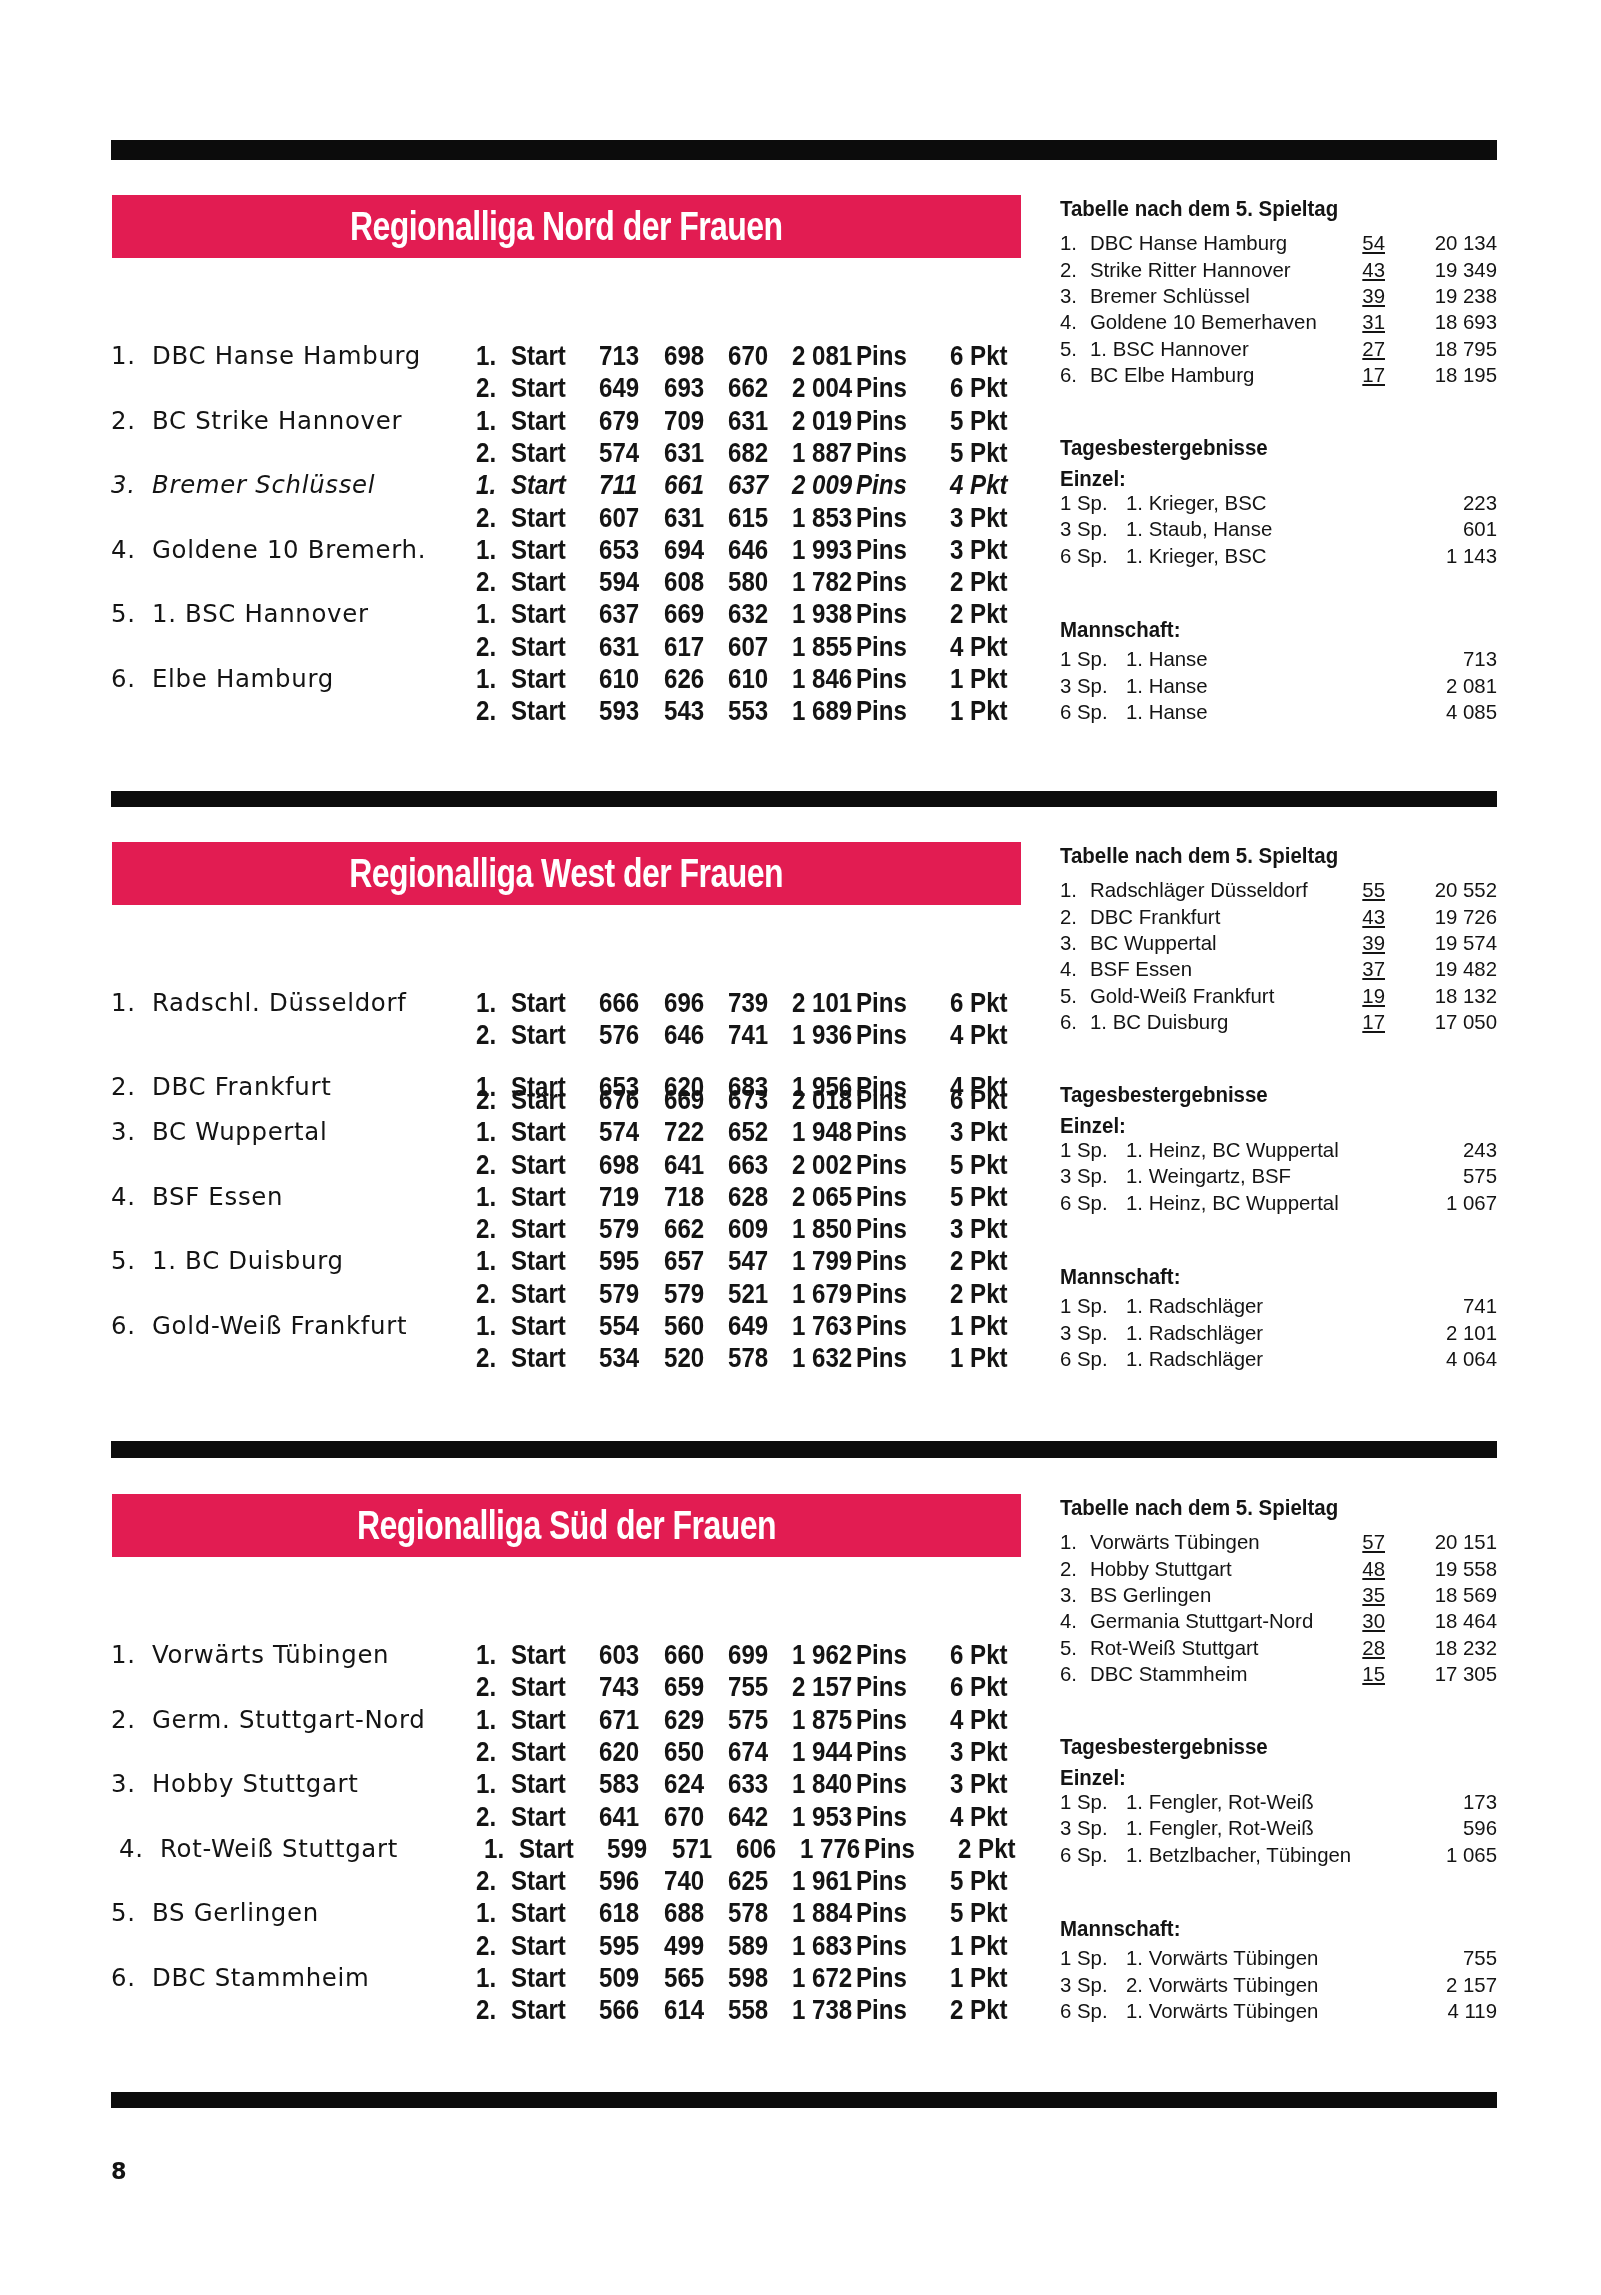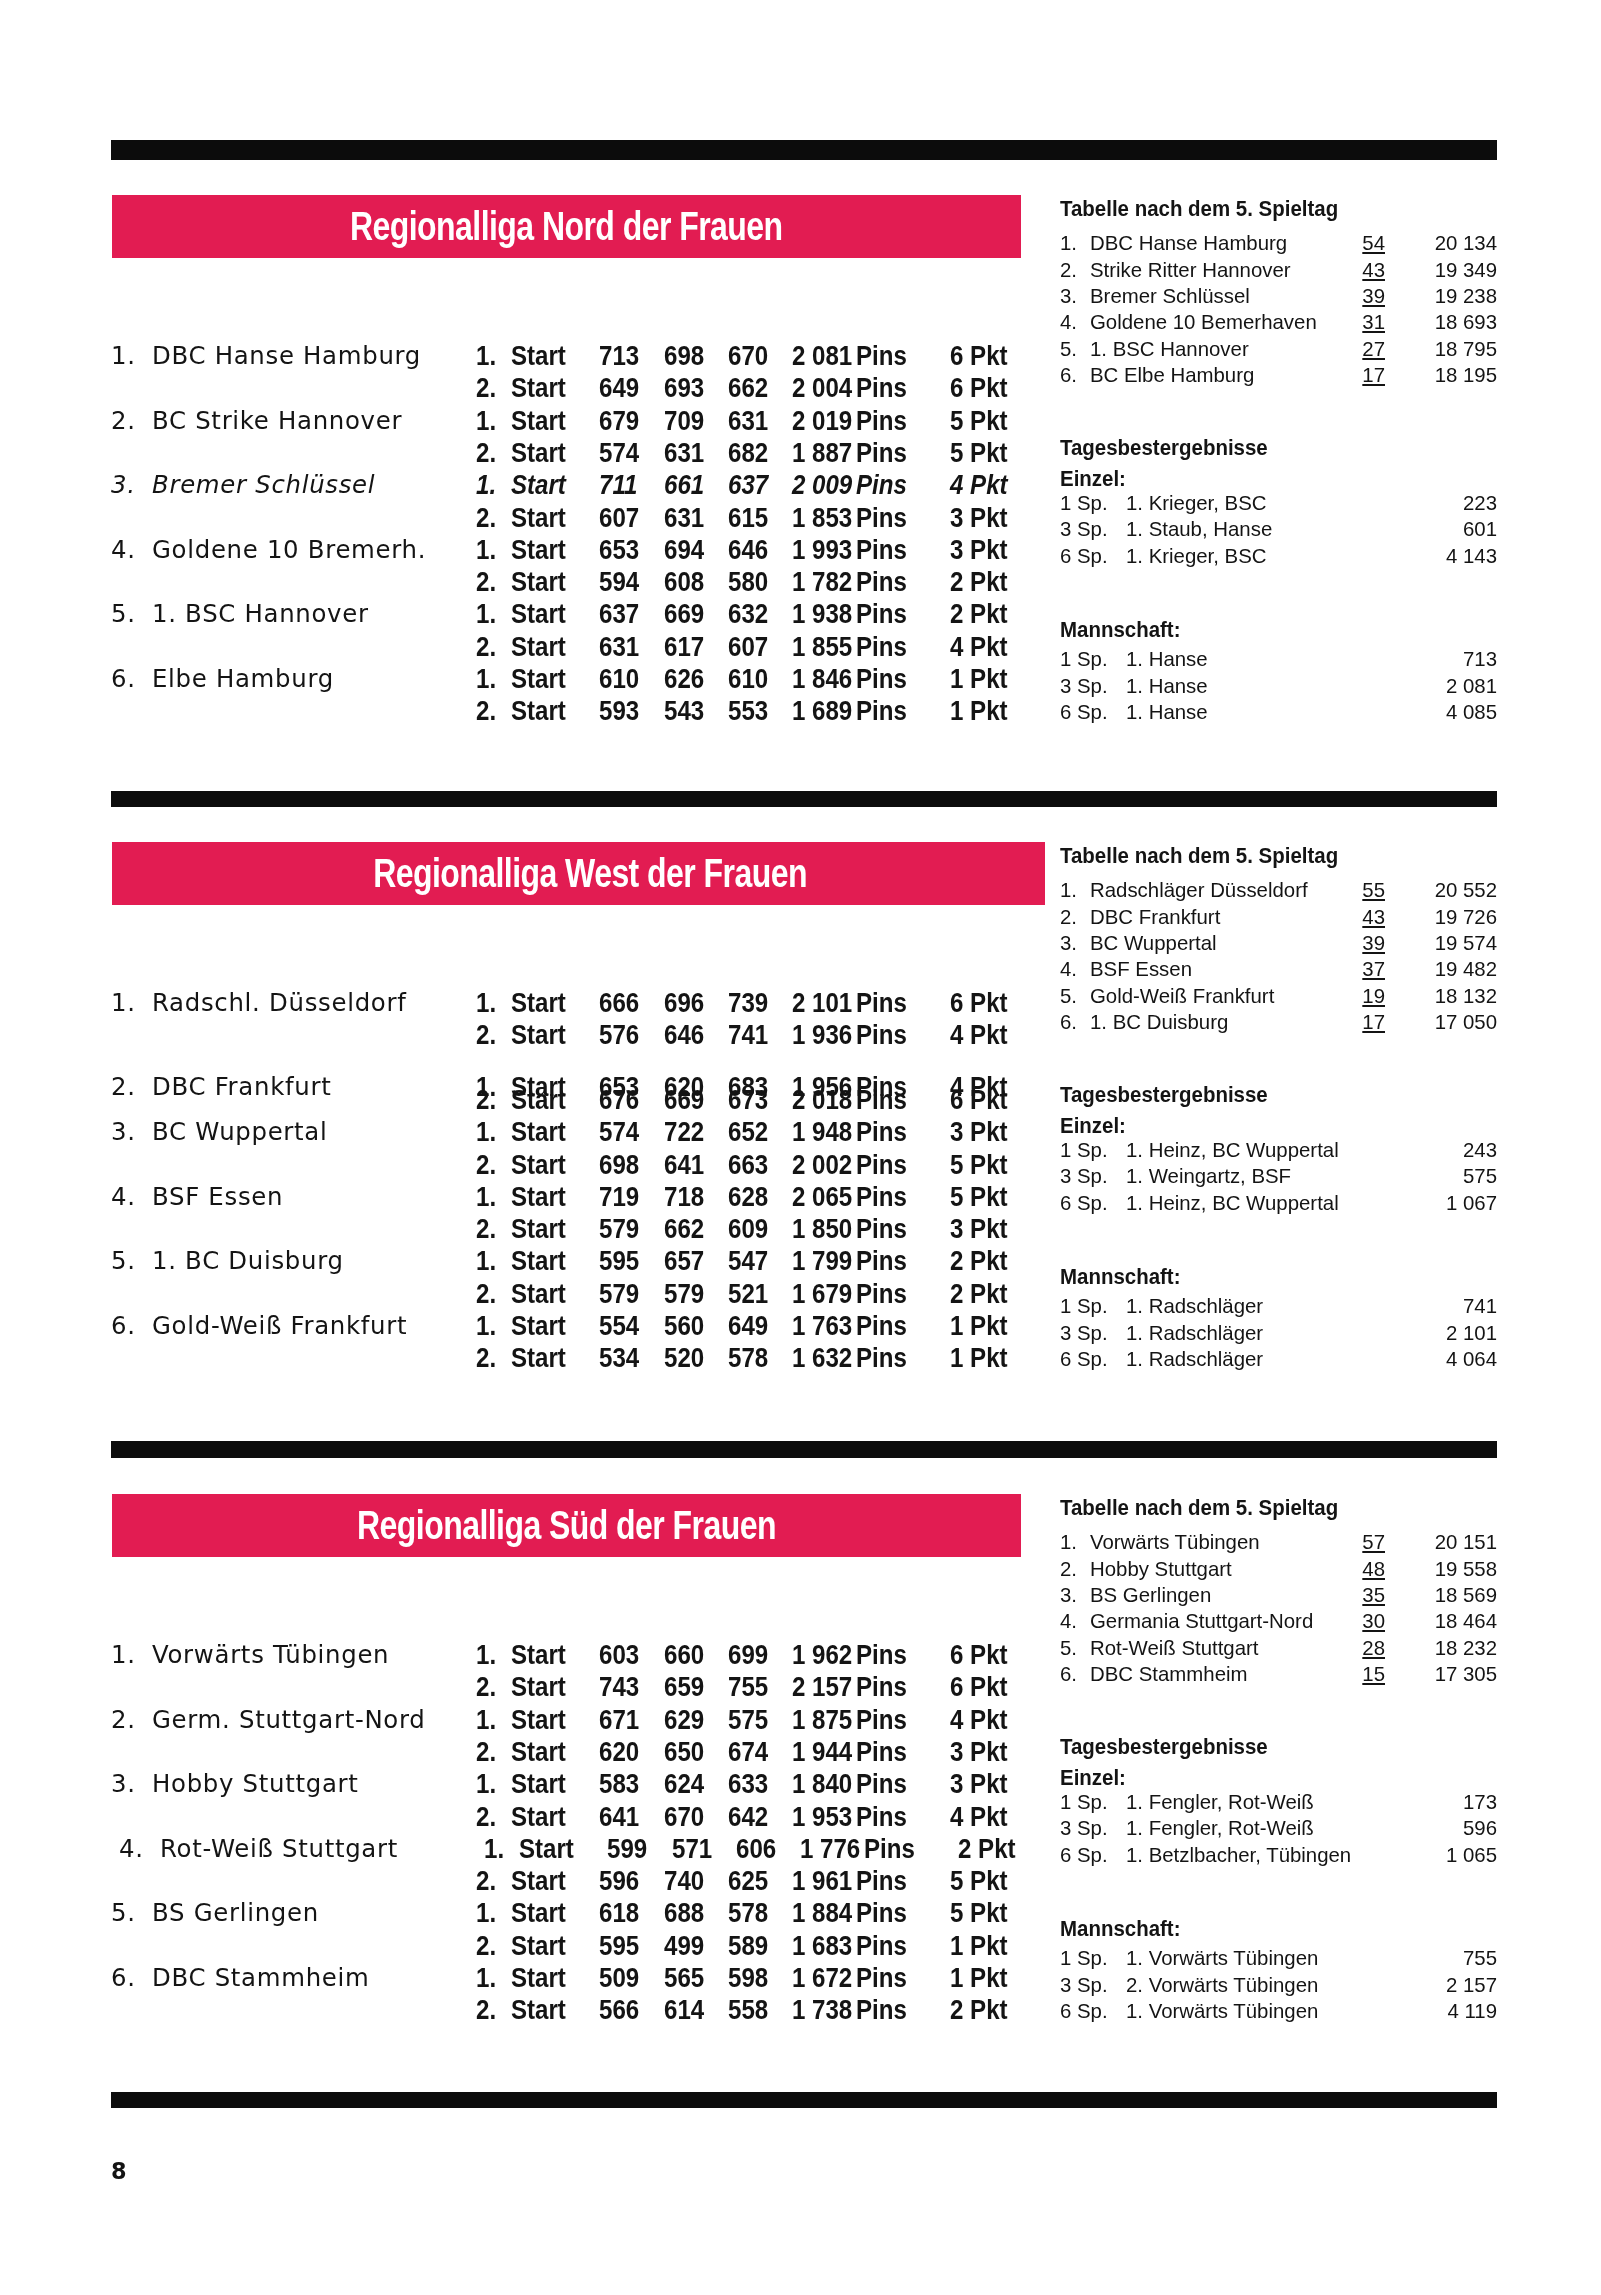--- a/index.html
+++ b/index.html
@@ -224,42 +224,42 @@
         <span class="val">223</span>
       </div>
       <div class="side-row best-row" style="top:320px;">
         <span class="sp">3 Sp.</span>
         <span class="who">1. Staub, Hanse</span>
         <span class="val">601</span>
       </div>
       <div class="side-row best-row" style="top:347px;">
         <span class="sp">6 Sp.</span>
         <span class="who">1. Krieger, BSC</span>
-        <span class="val">4 143</span>
+        <span class="val">1 143</span>
       </div>
       <div class="side-h" style="top:421px;">Mannschaft:</div>
       <div class="side-row best-row" style="top:450px;">
         <span class="sp">1 Sp.</span>
         <span class="who">1. Hanse</span>
         <span class="val">713</span>
       </div>
       <div class="side-row best-row" style="top:477px;">
         <span class="sp">3 Sp.</span>
         <span class="who">1. Hanse</span>
         <span class="val">2 081</span>
       </div>
       <div class="side-row best-row" style="top:503px;">
         <span class="sp">6 Sp.</span>
         <span class="who">1. Hanse</span>
         <span class="val">4 085</span>
       </div>
     </div>
   </div>
 <div class="section" style="top:0;">
-    <div class="banner" style="top:842px;padding-left:24px;">
+    <div class="banner" style="top:842px;">
       <span>Regionalliga West der Frauen</span>
     </div>
     <div class="results" style="top:987px;">
       <div class="res-row" style="top:0px;">
         <span class="team"><span class="rank">1.</span><span>Radschl. Düsseldorf</span></span>
         <span class="cell c-startno">1.</span>
         <span class="cell c-start">Start</span>
         <span class="cell c-g1">666</span>
         <span class="cell c-g2">696</span>
         <span class="cell c-g3">739</span>

